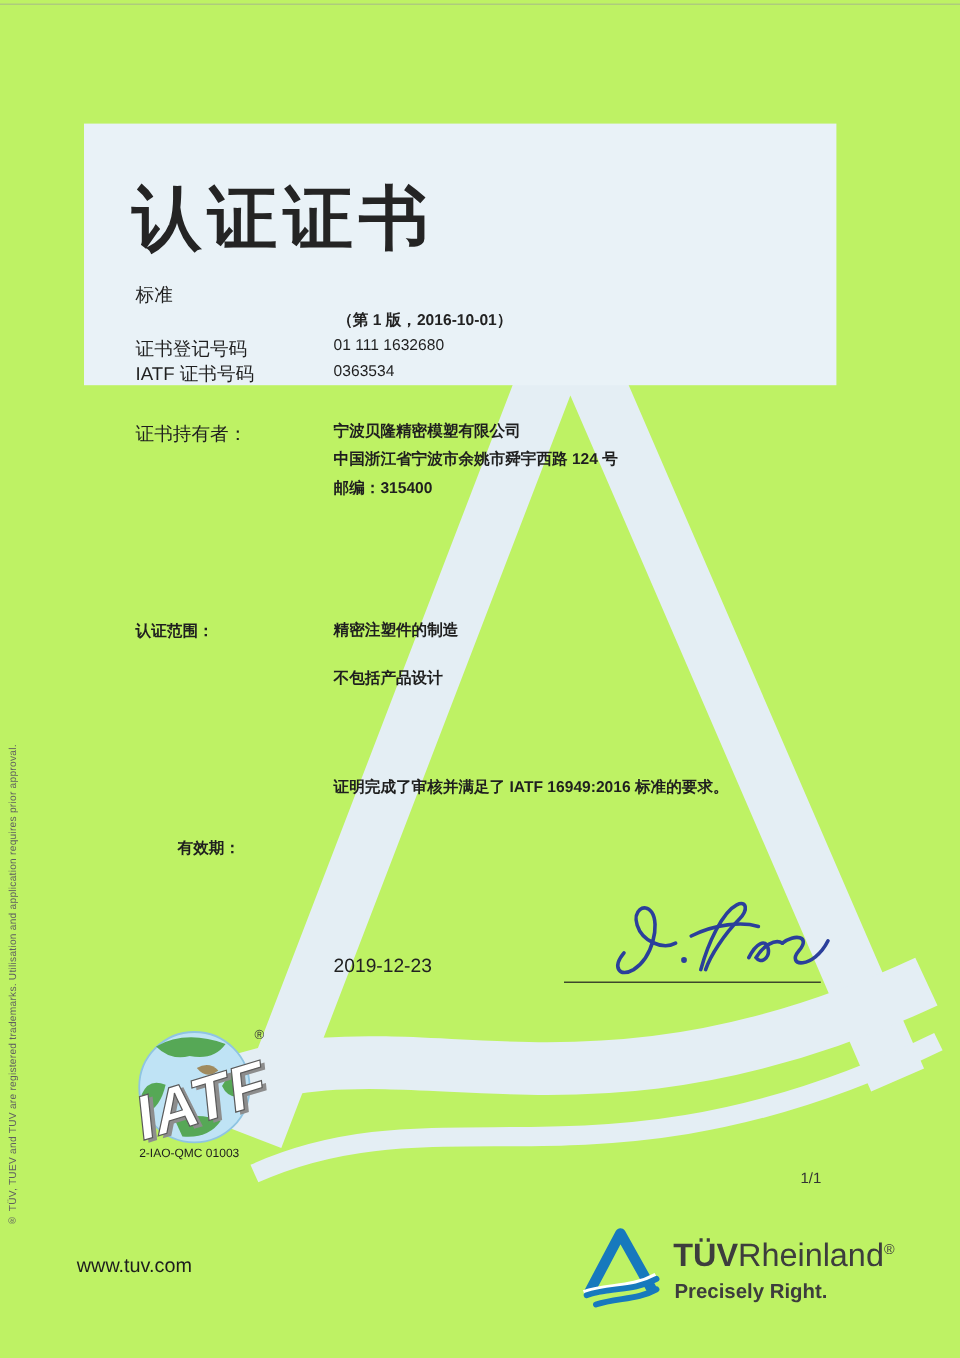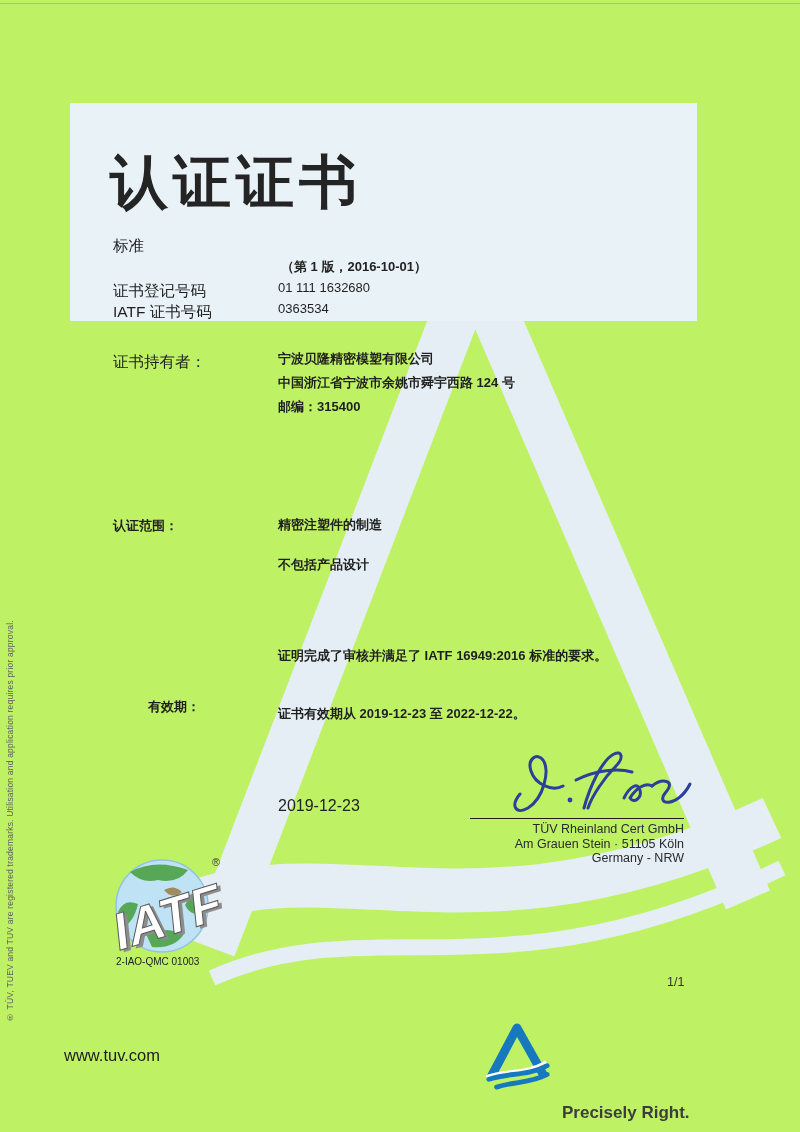--- a/index.html
+++ b/index.html
@@ -27,21 +27,21 @@
   .sig-line{left:470px;top:818px;width:214px;height:1px;background:#1e1e1e;}
   .issuer{left:424px;top:822px;width:260px;text-align:right;font-size:12.5px;line-height:14.5px;color:#2b2b2b;}
 
   .iatf-code{left:116px;top:956px;font-size:10px;color:#1d1d1d;}
   .page-num{left:667px;top:975px;font-size:12.5px;color:#333;}
 
   .website{left:64px;top:1046px;font-size:16.5px;color:#1d1d1d;}
   .brand-text{left:561px;top:1031px;font-size:27px;color:#3d3d3d;white-space:nowrap;}
   .brand-text .tuv{font-weight:bold;}
   .brand-text .reg{font-size:12px;vertical-align:10px;}
-  .tagline{left:562px;top:1067px;font-size:17px;font-weight:bold;color:#3d3d3d;margin-top:36px;}
+  .tagline{left:562px;top:1067px;font-size:17px;font-weight:bold;color:#3d3d3d;}
 
   .side-note{
     left:5px;top:552px;height:470px;
     writing-mode:vertical-rl;transform:rotate(180deg);
     font-size:8.5px;color:#606060;white-space:nowrap;letter-spacing:.2px;
   }
 </style>
 </head>
 <body>
 
@@ -74,40 +74,34 @@
     <div class="abs val bold" style="left:278px;top:374px;">中国浙江省宁波市余姚市舜宇西路 124 号</div>
     <div class="abs val bold" style="left:278px;top:398px;">邮编：315400</div>
 
     <div class="abs val bold" style="left:113px;top:517px;">认证范围：</div>
     <div class="abs val bold" style="left:278px;top:516px;">精密注塑件的制造</div>
     <div class="abs val bold" style="left:278px;top:556px;">不包括产品设计</div>
 
     <div class="abs val bold" style="left:278px;top:647px;">证明完成了审核并满足了 IATF 16949:2016 标准的要求。</div>
 
     <div class="abs val bold" style="left:113px;top:698px;margin-left:35px;">有效期：</div>
-    <div class="abs val bold" style="left:278px;top:705px;">证书有效期从 2019-12-23 至 2022-12-22。</div>
 
     <div class="abs" style="left:278px;top:797px;font-size:16px;">2019-12-23</div>
 
     <svg class="abs" style="left:506px;top:746px;" width="190" height="76" viewBox="0 0 190 76">
       <g fill="none" stroke="#2b3f9b" stroke-width="3" stroke-linecap="round">
         <path d="M14 48 C4 60 10 69 22 62 C38 52 44 24 37 14 C31 6 21 13 25 25 C29 38 46 46 57 40"></path>
         <path d="M78 62 C84 40 96 14 108 8 C116 4 118 12 110 20 C98 32 86 50 82 62"></path>
         <path d="M70 34 C90 24 112 22 126 26"></path>
         <path d="M118 52 C124 40 132 36 134 44 C136 52 128 58 124 52 C130 42 140 36 146 40"></path>
         <path d="M146 40 C156 32 170 34 160 46 C148 60 172 62 184 38"></path>
       </g>
       <circle cx="64" cy="54" r="2.4" fill="#2b3f9b"></circle>
     </svg>
     <div class="abs sig-line"></div>
-    <div class="abs issuer">
-      <div>TÜV Rheinland Cert GmbH</div>
-      <div>Am Grauen Stein · 51105 Köln</div>
-      <div>Germany - NRW</div>
-    </div>
 
     <svg class="abs" style="left:100px;top:850px;" width="132" height="112" viewBox="0 0 132 112">
       <circle cx="62" cy="56" r="46" fill="#bfe3f5" stroke="#8fc4e2" stroke-width="1.5"></circle>
       <g fill="#56a856" stroke="none">
         <path d="M30 22 Q55 8 88 20 Q78 34 58 30 Q42 34 30 22 Z"></path>
         <path d="M18 62 Q24 48 38 54 Q34 72 22 78 Z"></path>
         <path d="M46 84 Q64 76 84 84 Q74 99 52 97 Z"></path>
         <path d="M92 44 Q104 50 102 64 Q90 66 85 55 Z"></path>
       </g>
       <path d="M64 40 Q74 34 82 42 Q72 50 64 40 Z" fill="#a08b5f"></path>
@@ -122,18 +116,21 @@
     <div class="abs page-num">1/1</div>
 
     <div class="abs website">www.tuv.com</div>
 
     <svg class="abs" style="left:483px;top:1022px;" width="68" height="68" viewBox="0 0 70 70">
       <path d="M8 57 L35 6 L63 56" fill="none" stroke="#1779bd" stroke-width="9" stroke-linejoin="round"></path>
       <path d="M4 58 C24 51 44 55 66 43" fill="none" stroke="#ffffff" stroke-width="7"></path>
       <path d="M6 59 C26 52 46 56 66 45" fill="none" stroke="#1779bd" stroke-width="5" stroke-linecap="round"></path>
       <path d="M14 67 C32 61 50 63 66 54" fill="none" stroke="#1779bd" stroke-width="5" stroke-linecap="round"></path>
     </svg>
+    <div class="abs brand-text">
+      <span class="tuv">TÜV</span><span>Rheinland</span><span class="reg">®</span>
+    </div>
     <div class="abs tagline">Precisely Right.</div>
 
     <div class="abs side-note">® TÜV, TUEV and TUV are registered trademarks. Utilisation and application requires prior approval.</div>
 
   </div>
 </div>
 
 </body></html>

